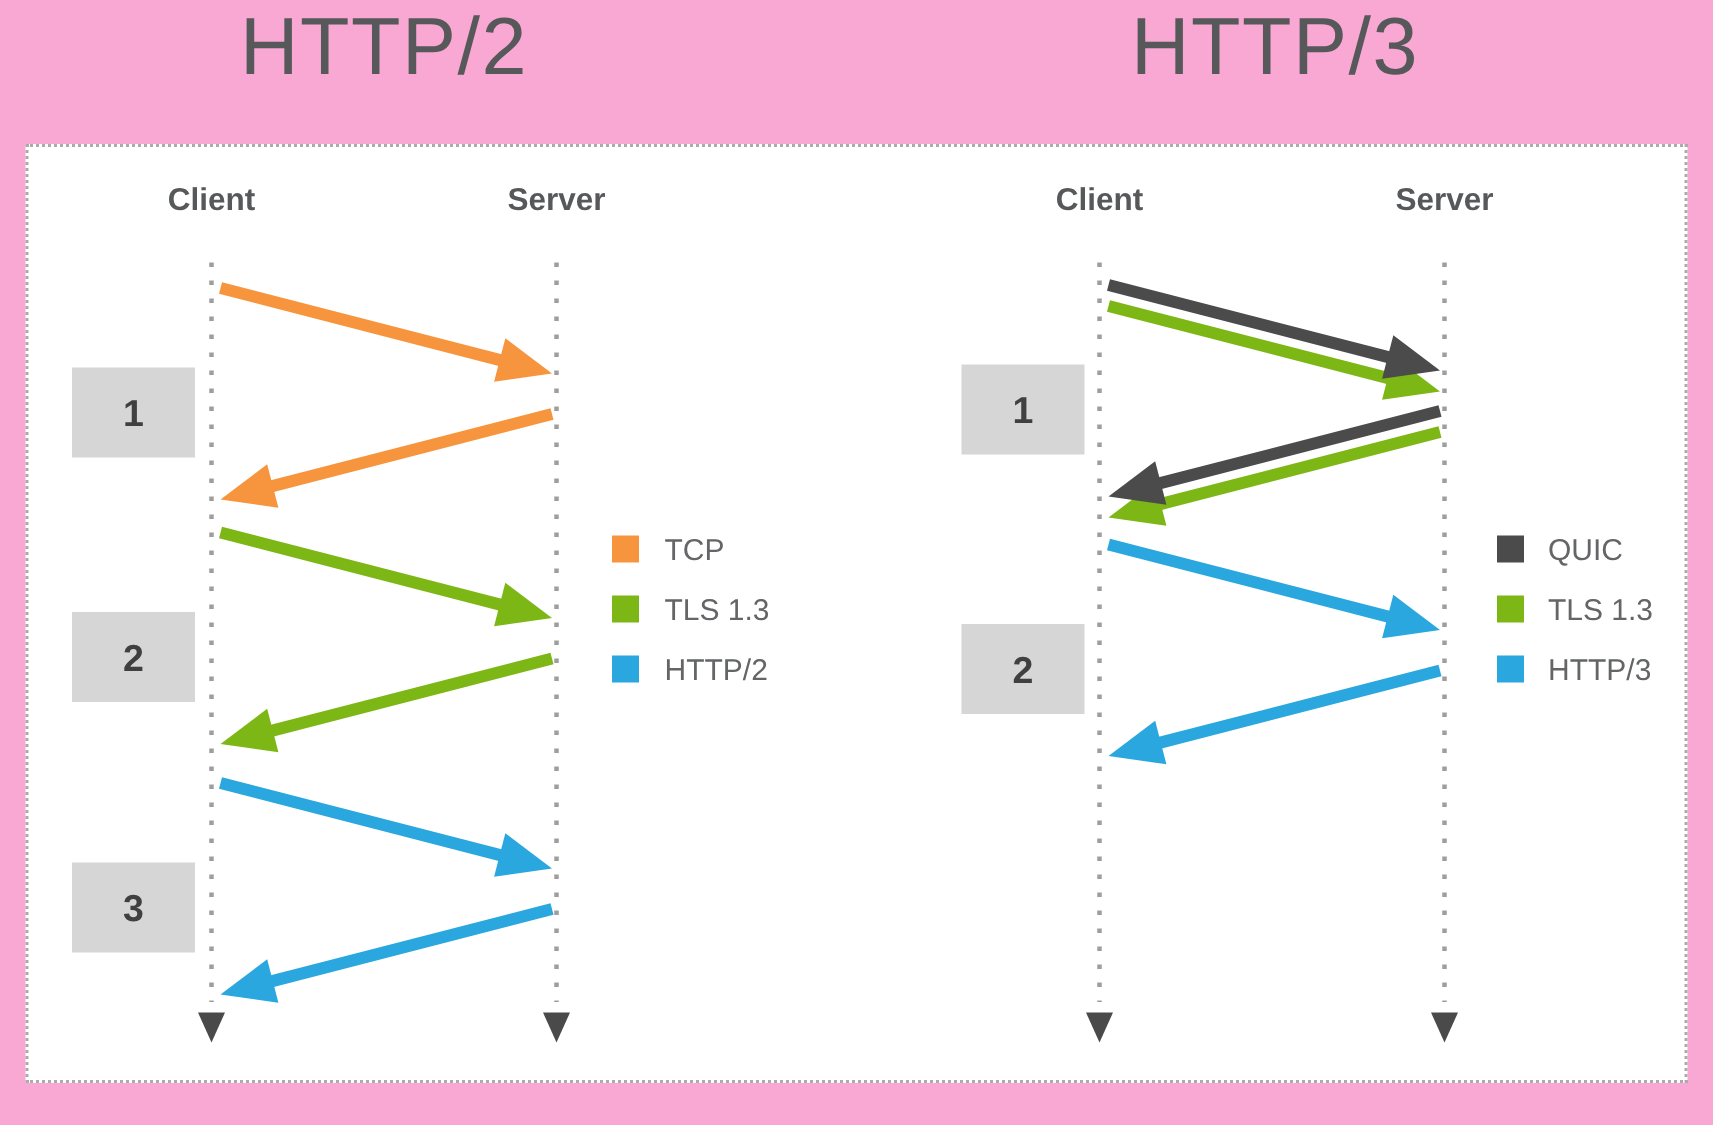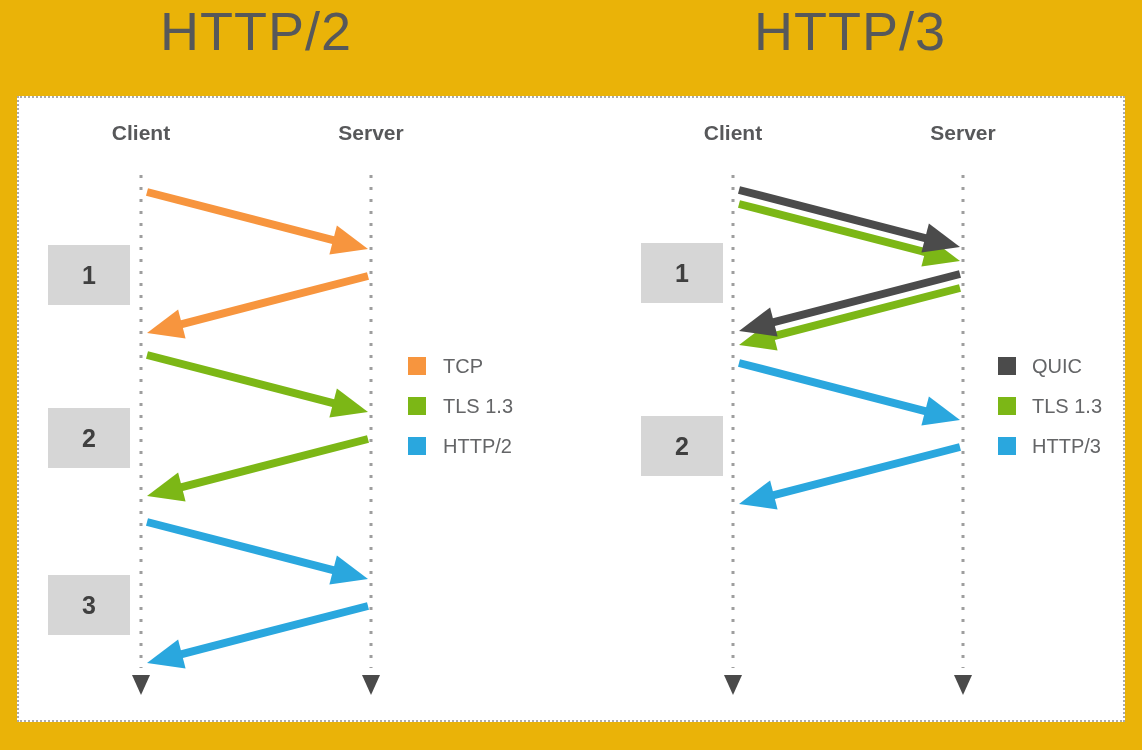--- a/index.html
+++ b/index.html
@@ -8,21 +8,21 @@
     background: #ffffff;
     width: 1142px;
     height: 750px;
     font-family: "Liberation Sans", sans-serif;
     overflow: hidden;
   }
   .stage {
     position: relative;
     width: 1142px;
     height: 750px;
-    background: #eab308;
+    background: #f9a8d4;
   }
   .panel-title {
     position: absolute;
     top: 0px;
     width: 390px;
     text-align: center;
     font-size: 54px;
     font-weight: 400;
     color: #57585A;
     letter-spacing: 1px;

